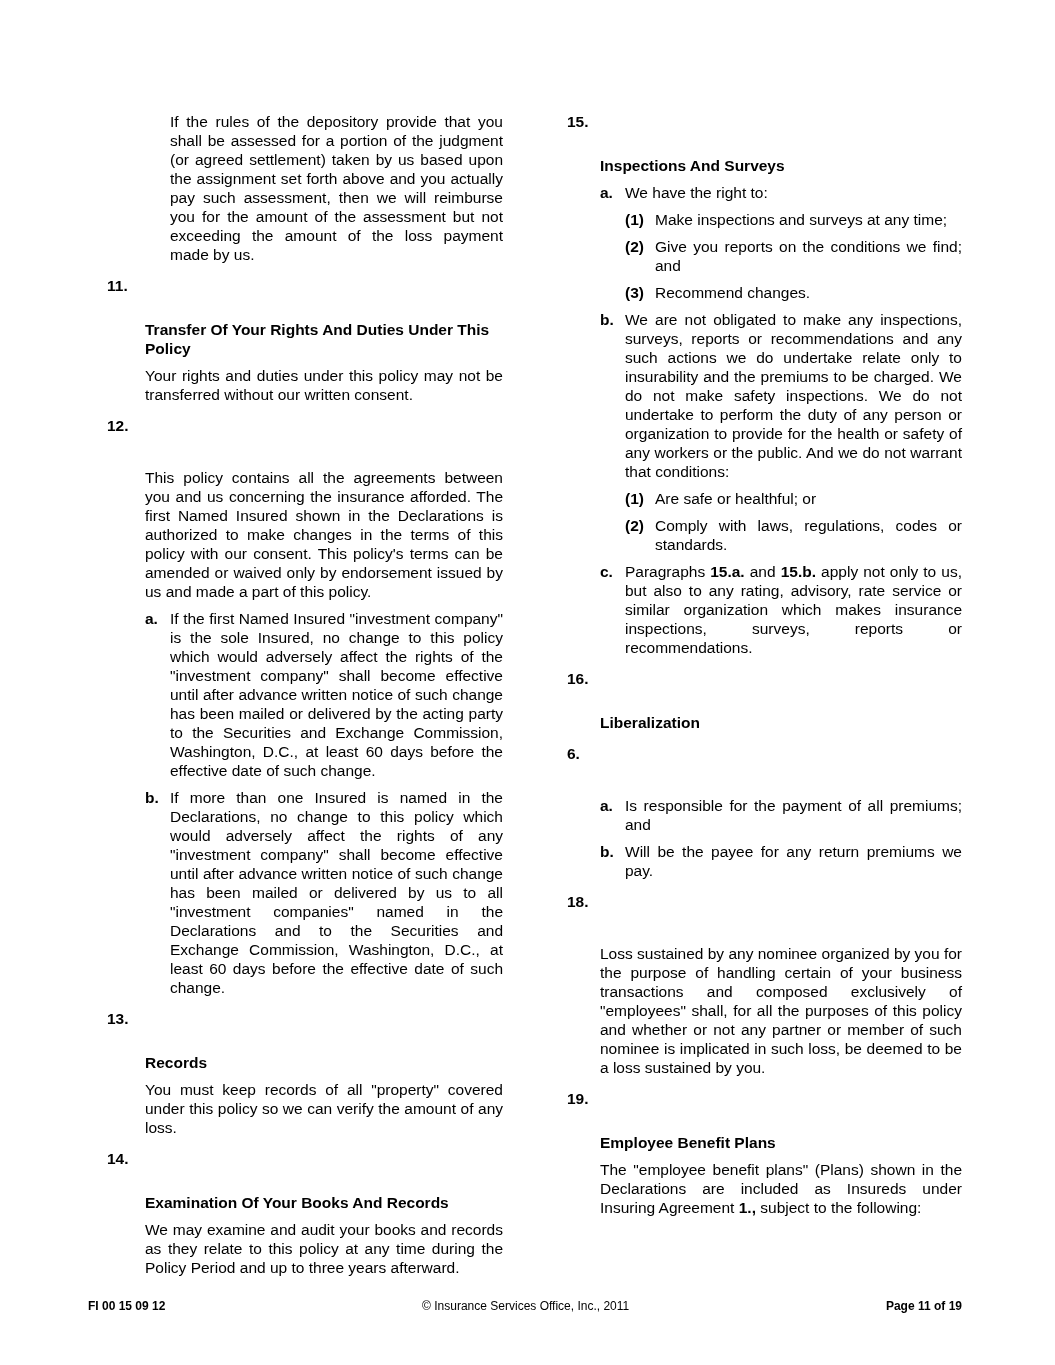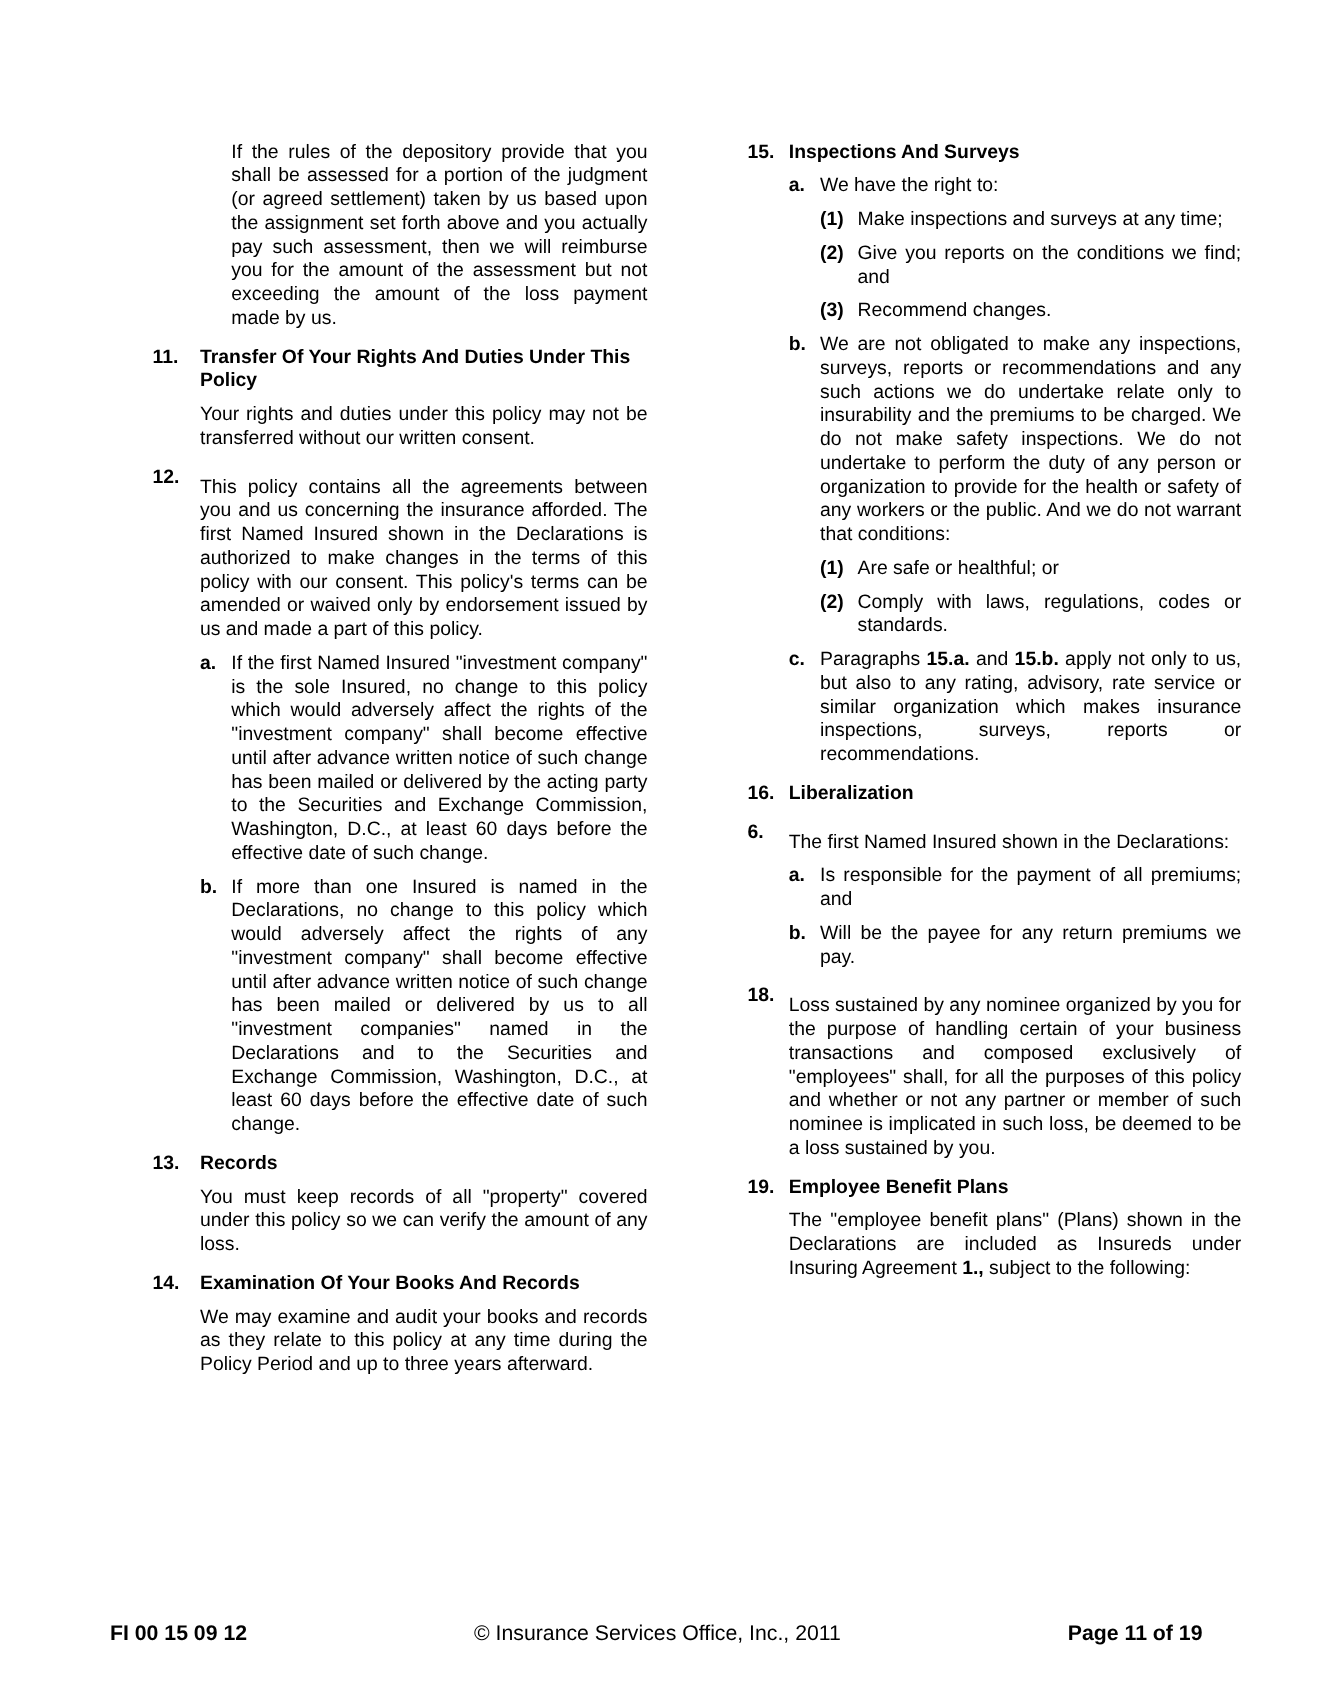--- a/index.html
+++ b/index.html
@@ -3,42 +3,42 @@
 <meta charset="utf-8">
 <style>
   html, body { margin: 0; padding: 0; }
   body {
     width: 1055px; height: 1365px;
     position: relative;
     background: #ffffff; color: #000000;
     font-family: "Liberation Sans", "DejaVu Sans", sans-serif;
     font-size: 15.5px; line-height: 19px;
   }
-  .content { position: absolute; left: 122px; top: 112px; display: flex; gap: 80px; }
+  .content { position: absolute; left: 107px; top: 112px; display: flex; gap: 64px; }
   .col { width: 396px; }
   .col-right { width: 395px; }
   .col > :first-child { margin-top: 0; }
   .section { display: flex; margin-top: 12px; }
   .sec-num { width: 38px; flex: none; font-weight: bold; }
   .col-right .sec-num { width: 33px; }
-  .sec-body { flex: 1; min-width: 0; }
+  .sec-body { flex: 1; min-width: 0; margin-top: 44px; }
   .sec-heading { font-weight: bold; }
   .para { text-align: justify; margin-top: 8px; }
   .continuation { margin-left: 63px; width: 333px; margin-top: 0; }
   .item { display: flex; margin-top: 8px; }
   .item-label { font-weight: bold; flex: none; }
   .letter > .item-label { width: 25px; }
   .num > .item-label { width: 30px; }
   .item-body { flex: 1; min-width: 0; }
   .item-body > .para:first-child { margin-top: 0; }
   .b { font-weight: bold; }
   .footer {
     position: absolute; left: 88px; top: 1297px; width: 874px;
     display: flex; justify-content: space-between; align-items: baseline;
-    font-size: 17px;
+    font-size: 12px;
   }
   .bold { font-weight: bold; }
 </style>
 </head>
 <body>
 
 <div class="content" id="columns">
     <div class="col col-left">
       <div class="para continuation"><span>If the rules of the depository provide that you shall be assessed for a portion of the judgment (or agreed settlement) taken by us based upon the assignment set forth above and you actually pay such assessment, then we will reimburse you for the amount of the assessment but not exceeding the amount of the loss payment made by us.</span></div>
       <div class="section">
@@ -138,21 +138,20 @@
       </div>
       <div class="section">
         <div class="sec-num">16.</div>
         <div class="sec-body">
           <div class="sec-heading">Liberalization</div>
         </div>
       </div>
       <div class="section">
         <div class="sec-num">6.</div>
         <div class="sec-body">
-          <div class="para"><span>The first Named Insured shown in the Declarations:</span></div>
           <div class="item letter">
             <div class="item-label">a.</div>
             <div class="item-body">
               <div class="para"><span>Is responsible for the payment of all premiums; and</span></div>
             </div>
           </div>
           <div class="item letter">
             <div class="item-label">b.</div>
             <div class="item-body">
               <div class="para"><span>Will be the payee for any return premiums we pay.</span></div>

